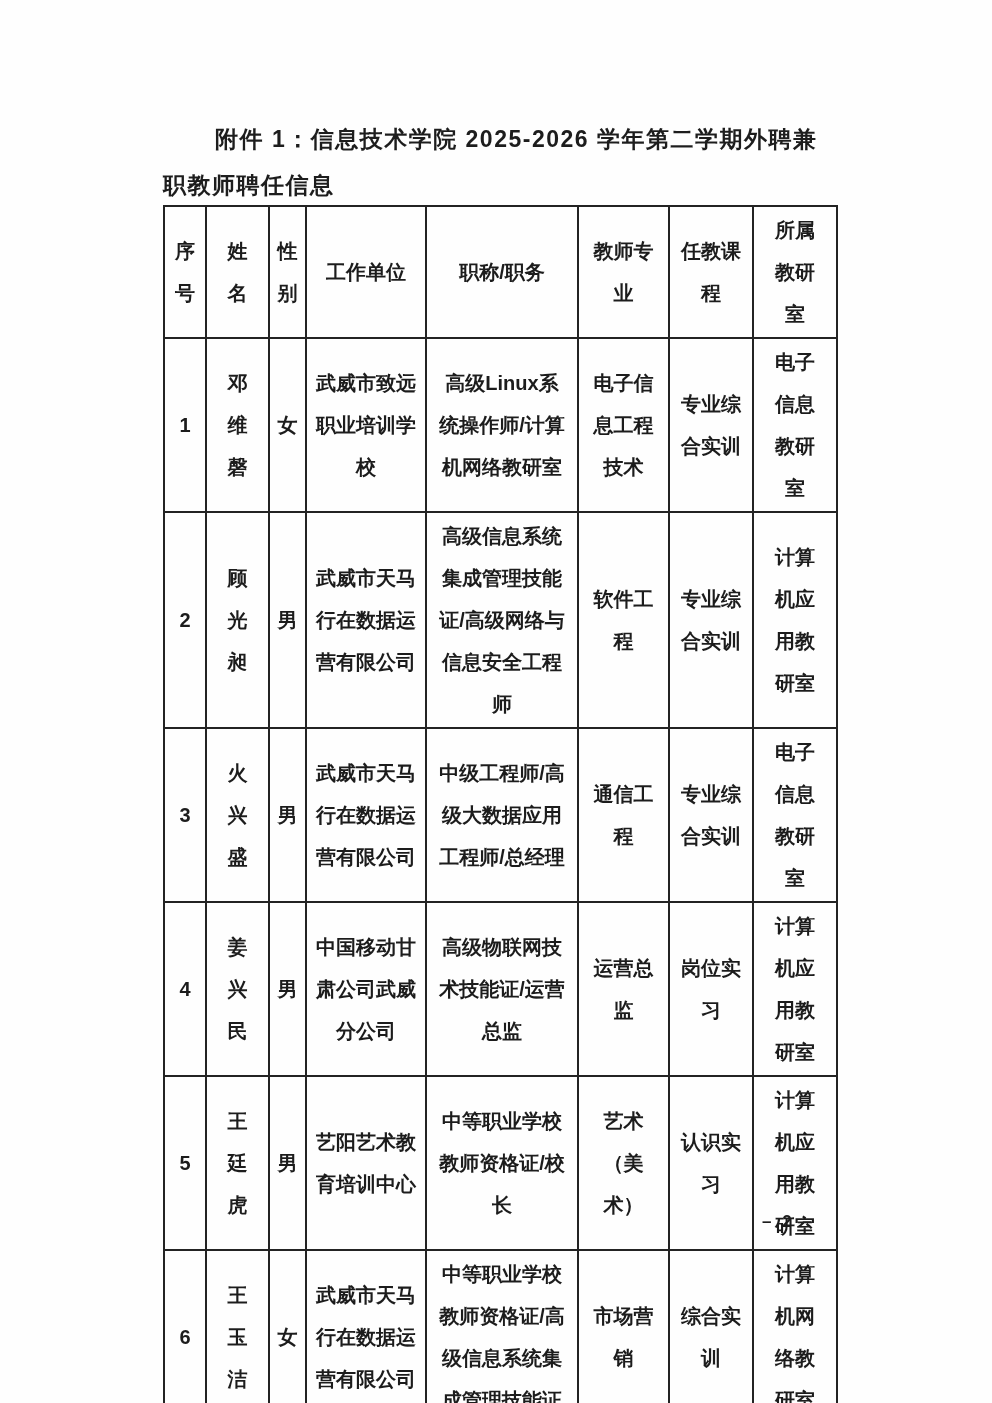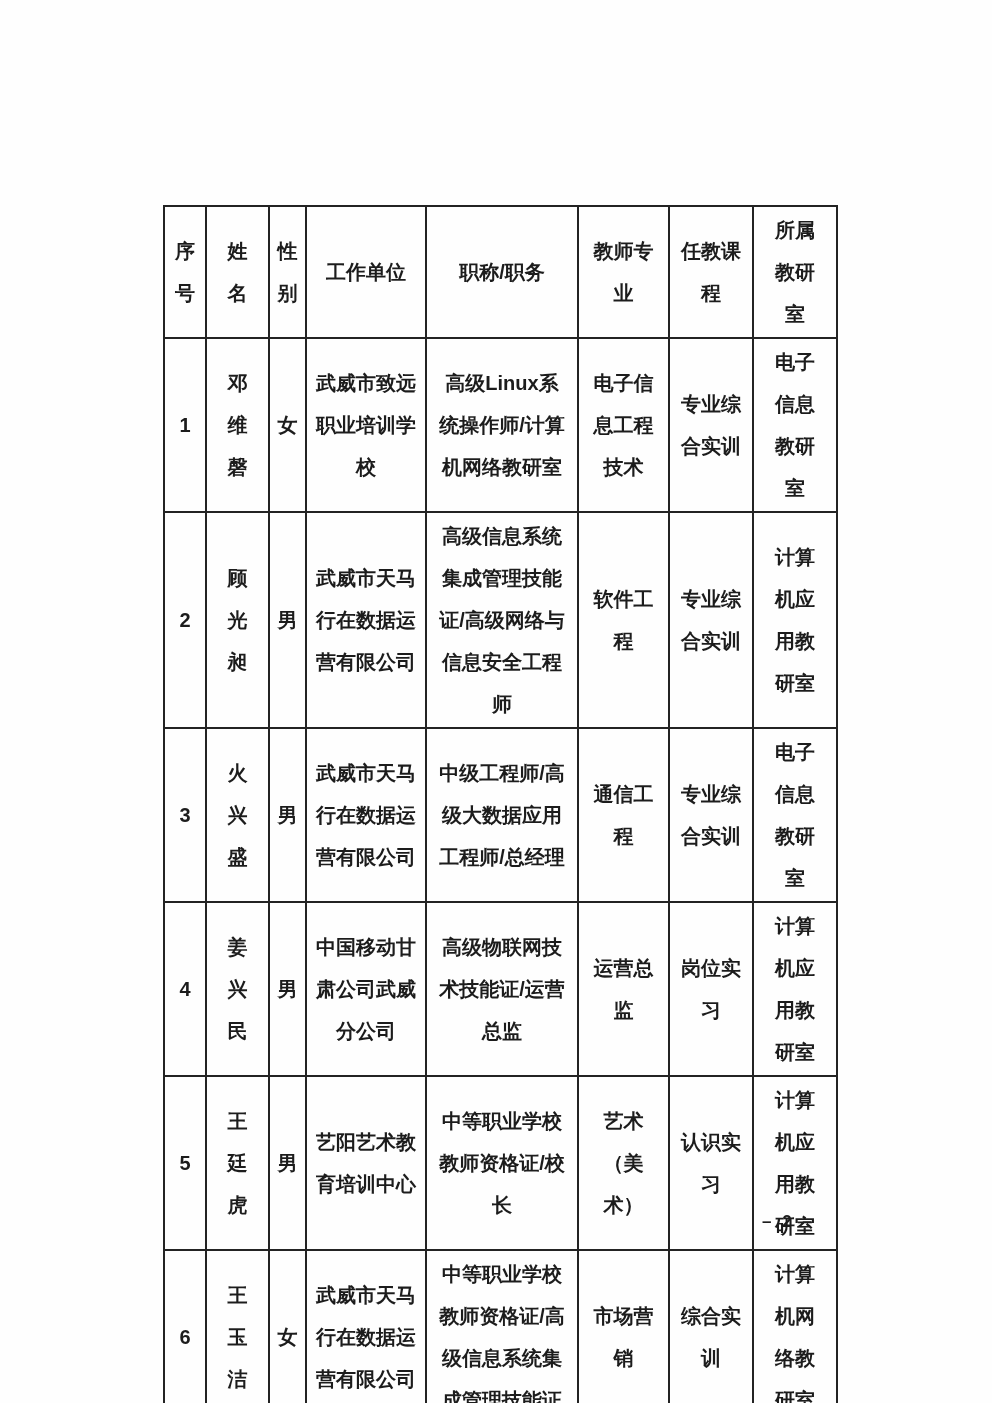--- a/index.html
+++ b/index.html
@@ -81,20 +81,21 @@
     font-weight: bold;
     letter-spacing: 3px;
     color: #1d1d1d;
   }
 </style>
 </head>
 <body>
 
 <div class="page">
 
+  <div class="doc-title">附件 1：信息技术学院 2025-2026 学年第二学期外聘兼职教师聘任信息</div>
 
   <table class="teacher-table">
     <colgroup>
       <col class="c0">
         <col class="c1">
         <col class="c2">
         <col class="c3">
       <col class="c4">
         <col class="c5">
         <col class="c6">

